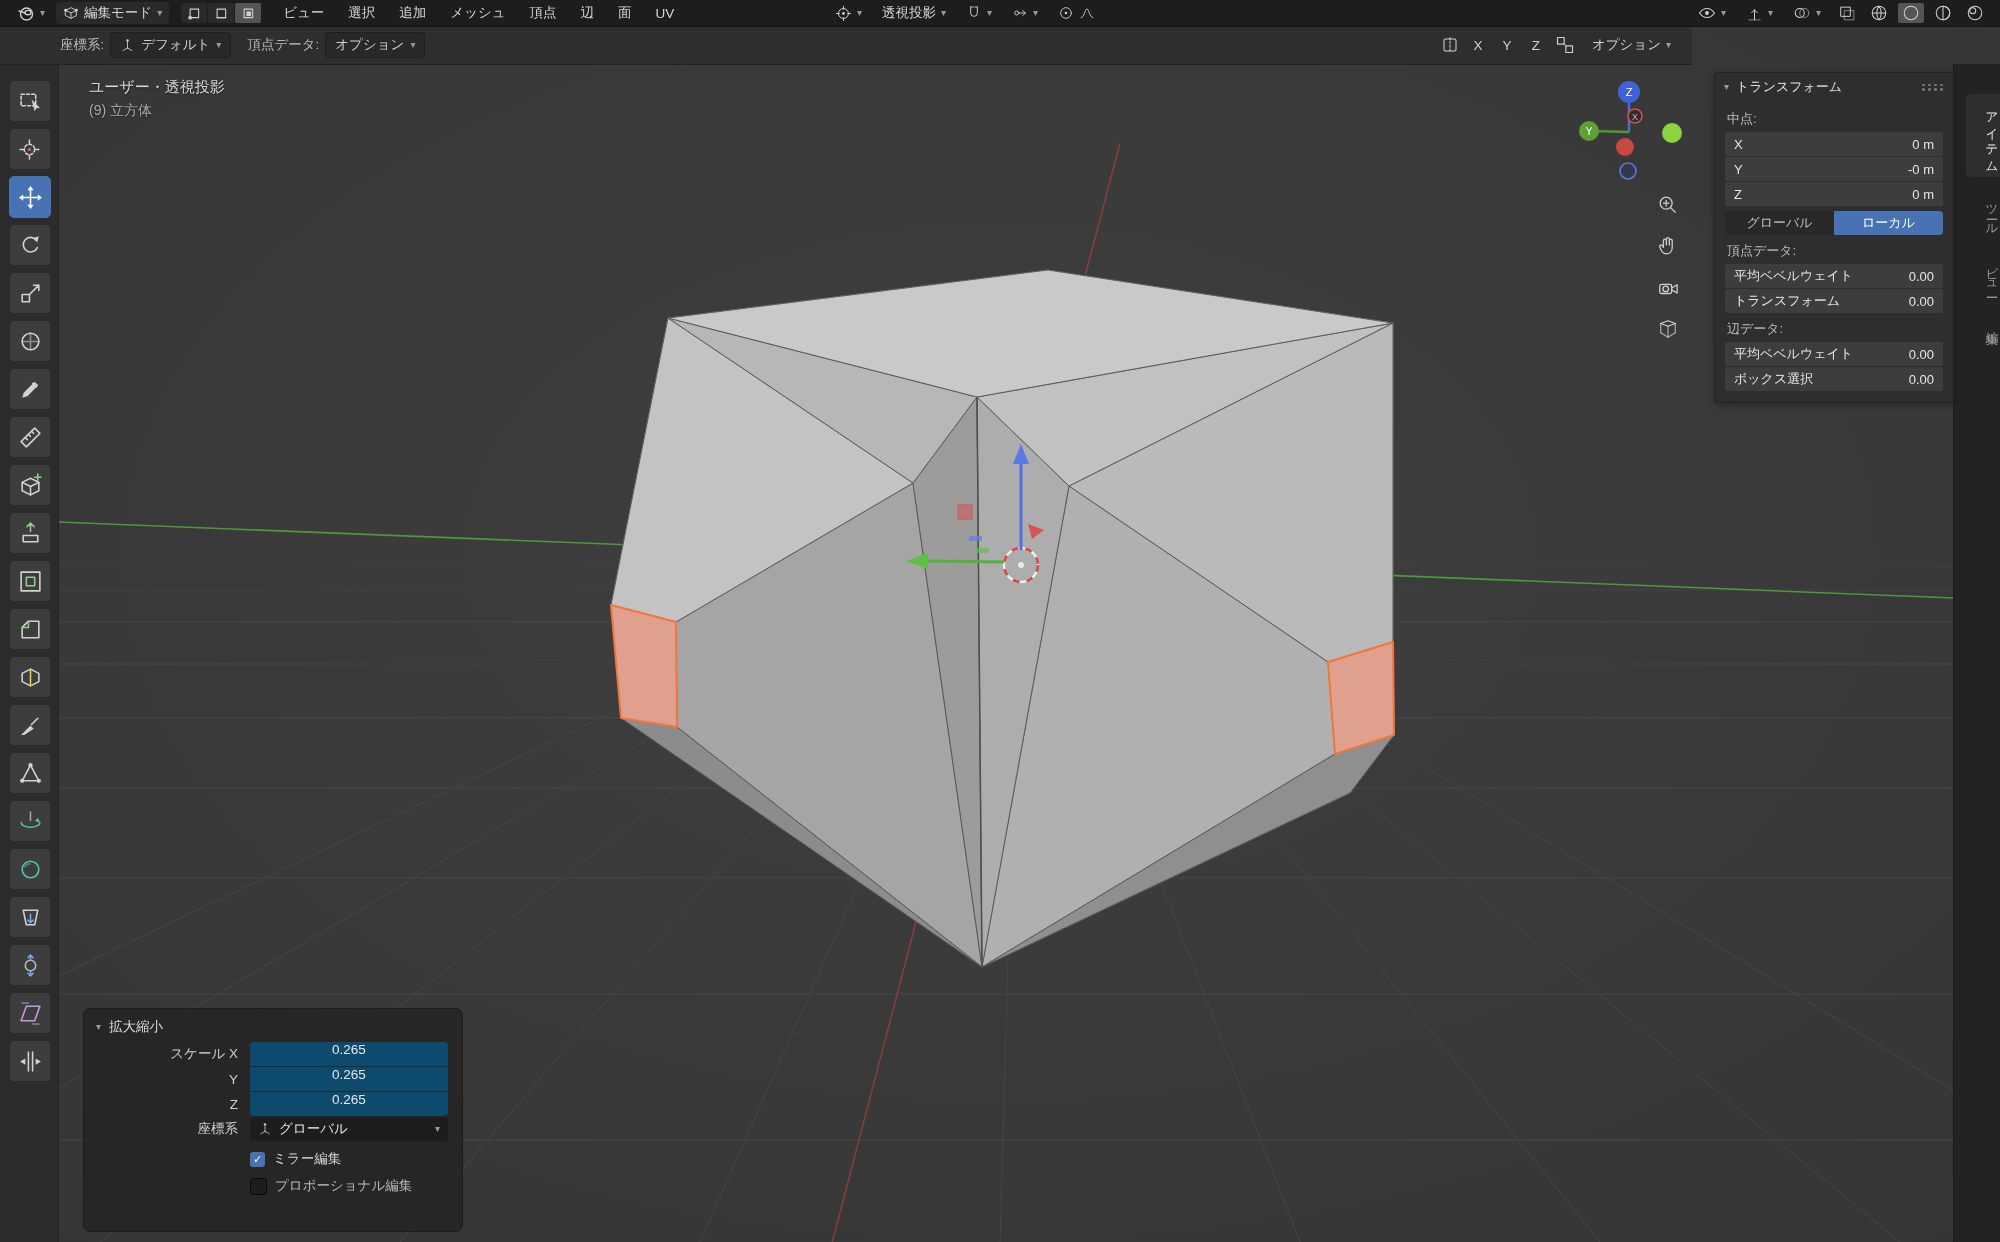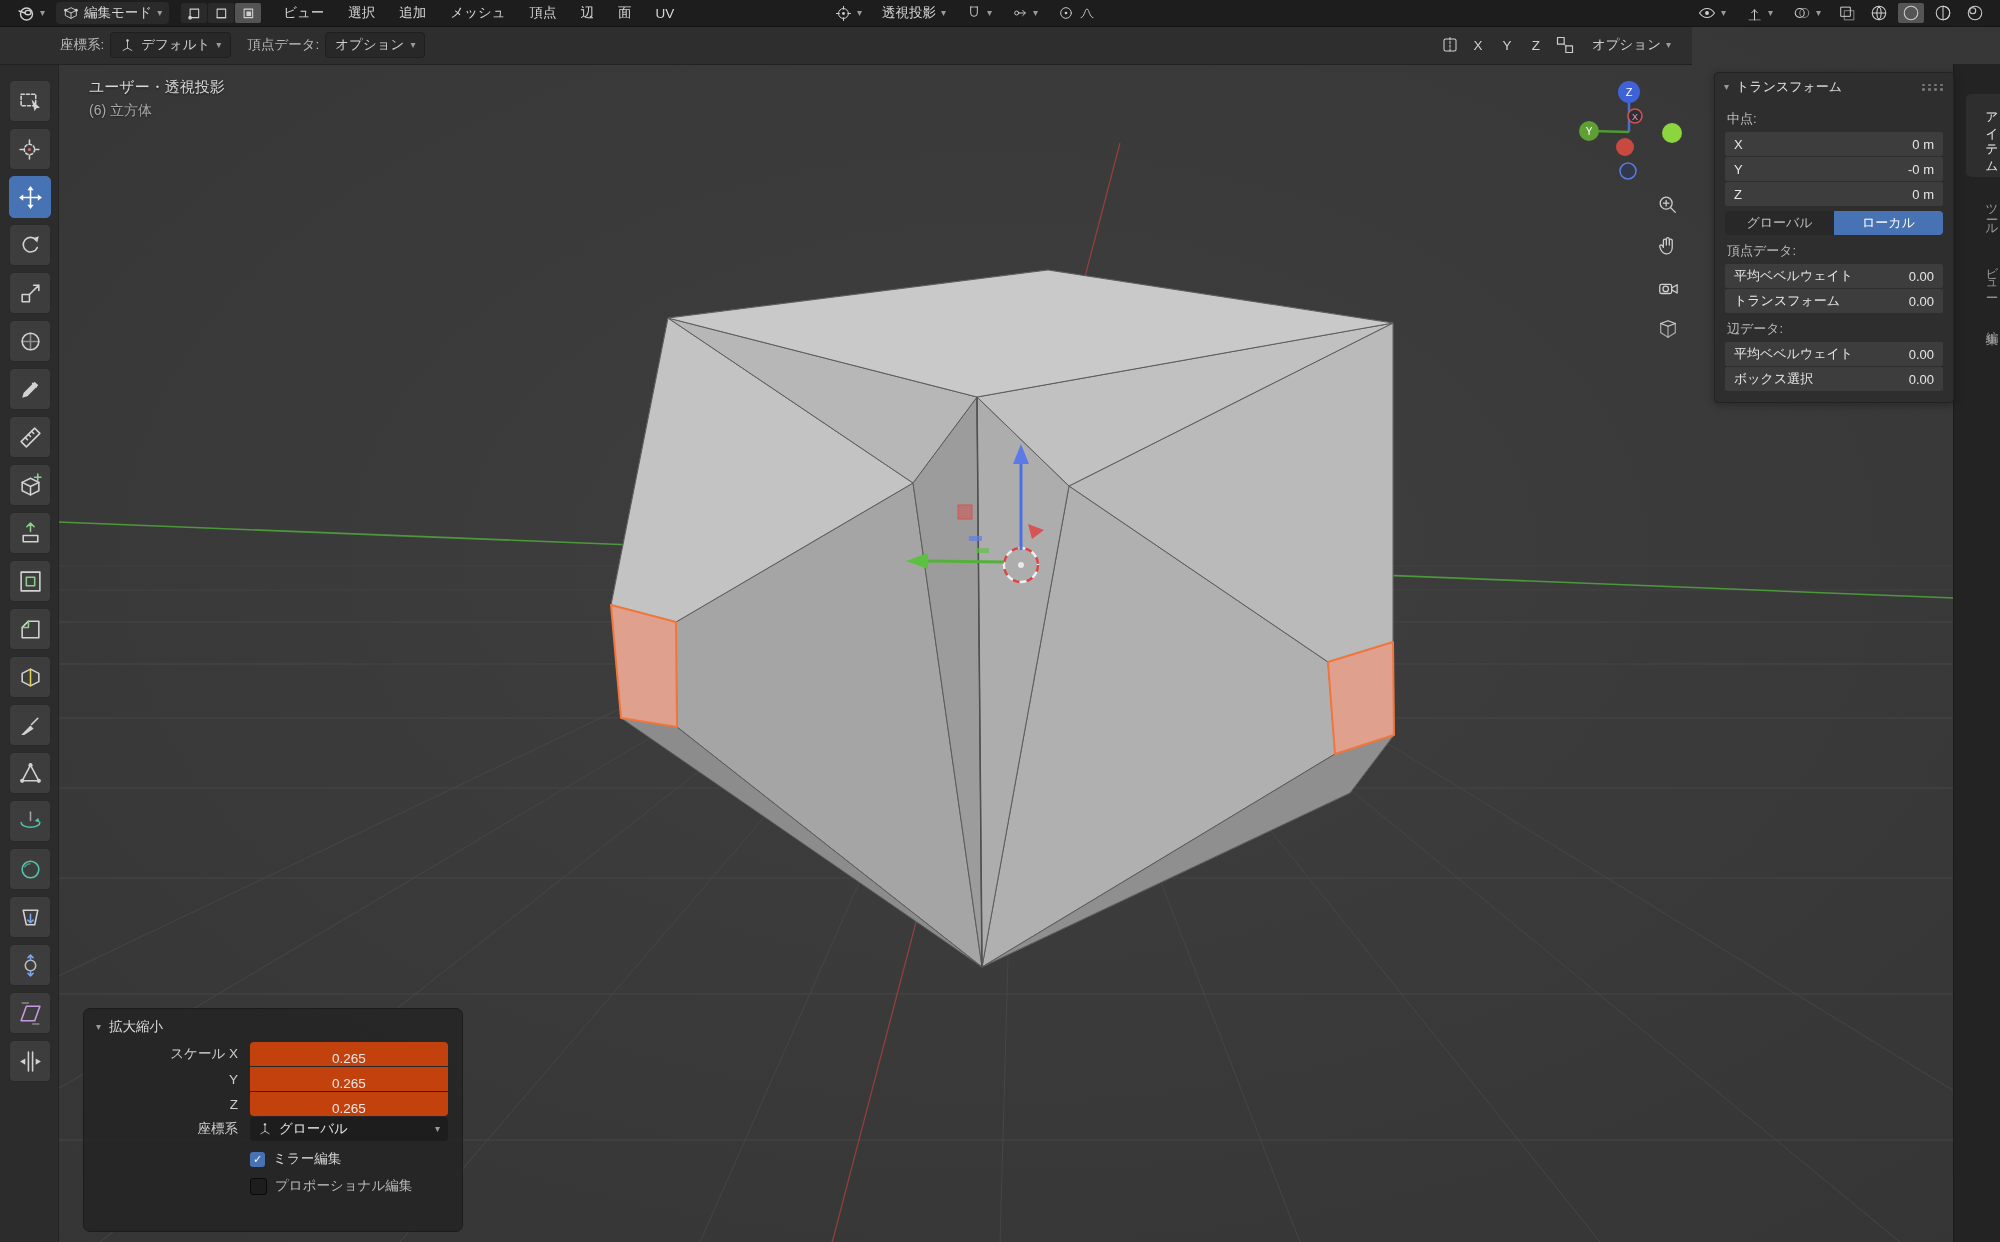--- a/index.html
+++ b/index.html
@@ -67,21 +67,21 @@
   .tabstrip{position:absolute;right:0;top:64px;width:46px;bottom:0;background:#232323;z-index:6;border-left:1px solid #1b1b1b}
   .vtab{writing-mode:vertical-rl;text-orientation:upright;letter-spacing:2px;font-size:12.5px;color:#9a9a9a;
     padding:9px 0;width:34px;margin:10px 0 0 12px;text-align:center;border-radius:5px 0 0 5px}
   .vtab.active{background:#2e2e2e;color:#e8e8e8}
   
   .oppanel{position:absolute;left:83px;top:1008px;width:378px;height:222px;background:rgba(38,38,38,.97);
     border:1px solid #1c1c1c;border-radius:7px;z-index:7;color:#d6d6d6;font-size:13.5px}
   .op-header{display:flex;align-items:center;gap:8px;padding:9px 12px 6px 12px;color:#dedede}
   .oprow{display:flex;align-items:center;margin:0 14px 1px 14px}
   .oprow .lbl{width:140px;text-align:right;padding-right:12px;color:#cfcfcf}
-  .opfield{flex:1;height:24px;background:#c2410c;display:flex;align-items:flex-end;justify-content:center;color:#e8e8e8}
+  .opfield{flex:1;height:24px;background:#0c4a6e;display:flex;align-items:flex-start;justify-content:center;color:#e8e8e8}
   .oprow.first .opfield{border-radius:4px 4px 0 0}
   .oprow.last .opfield{border-radius:0 0 4px 4px}
   .opdrop{flex:1;height:24px;background:#1d1d1d;border-radius:4px;display:flex;align-items:center;gap:7px;padding:0 8px;color:#e3e3e3}
   .opdrop .chev{margin-left:auto}
   .cbrow{display:flex;align-items:center;gap:8px;margin:9px 14px 0 166px}
   .cb{width:15px;height:15px;border-radius:3px;display:flex;align-items:center;justify-content:center}
   .cb.on{background:#4772b3;color:#fff;font-size:11px}
   .cb.off{background:#1d1d1d;border:1px solid #0a0a0a}
   
   .navcol{z-index:5}
@@ -460,21 +460,21 @@
     </div>
   <div class="tool" style="top:976px">
       <svg class="ti" viewBox="0 0 24 24">
         <path d="M10 3v18M14 3v18"></path>
         <path class="fill" d="M7 9l-5 3 5 3zM17 9l5 3-5 3z"></path>
       </svg>
     </div>
 </div>
 
 <div class="vptext1">ユーザー・透視投影</div>
-<div class="vptext2">(6) 立方体</div>
+<div class="vptext2">(9) 立方体</div>
 
 <svg class="abs navcol" style="left:1565px;top:62px" width="130" height="130" viewBox="0 0 130 130">
   <line x1="64" y1="70" x2="64" y2="35" stroke="#4a6fd0" stroke-width="2.5"></line>
   <line x1="64" y1="70" x2="27" y2="69" stroke="#4f9a35" stroke-width="2.5"></line>
   <circle cx="64" cy="30" r="11" fill="#3f63d6"></circle>
   <text x="64" y="34" font-size="11" fill="#fff" text-anchor="middle">Z</text>
   <circle cx="70" cy="54" r="7" fill="#2c2c3a" stroke="#d6504a" stroke-width="1.6"></circle>
   <text x="70" y="57.5" font-size="9" fill="#e8a5a0" text-anchor="middle">X</text>
   <circle cx="24" cy="69" r="10" fill="#5f9f33"></circle>
   <text x="24" y="73" font-size="10" fill="#fff" text-anchor="middle">Y</text>

